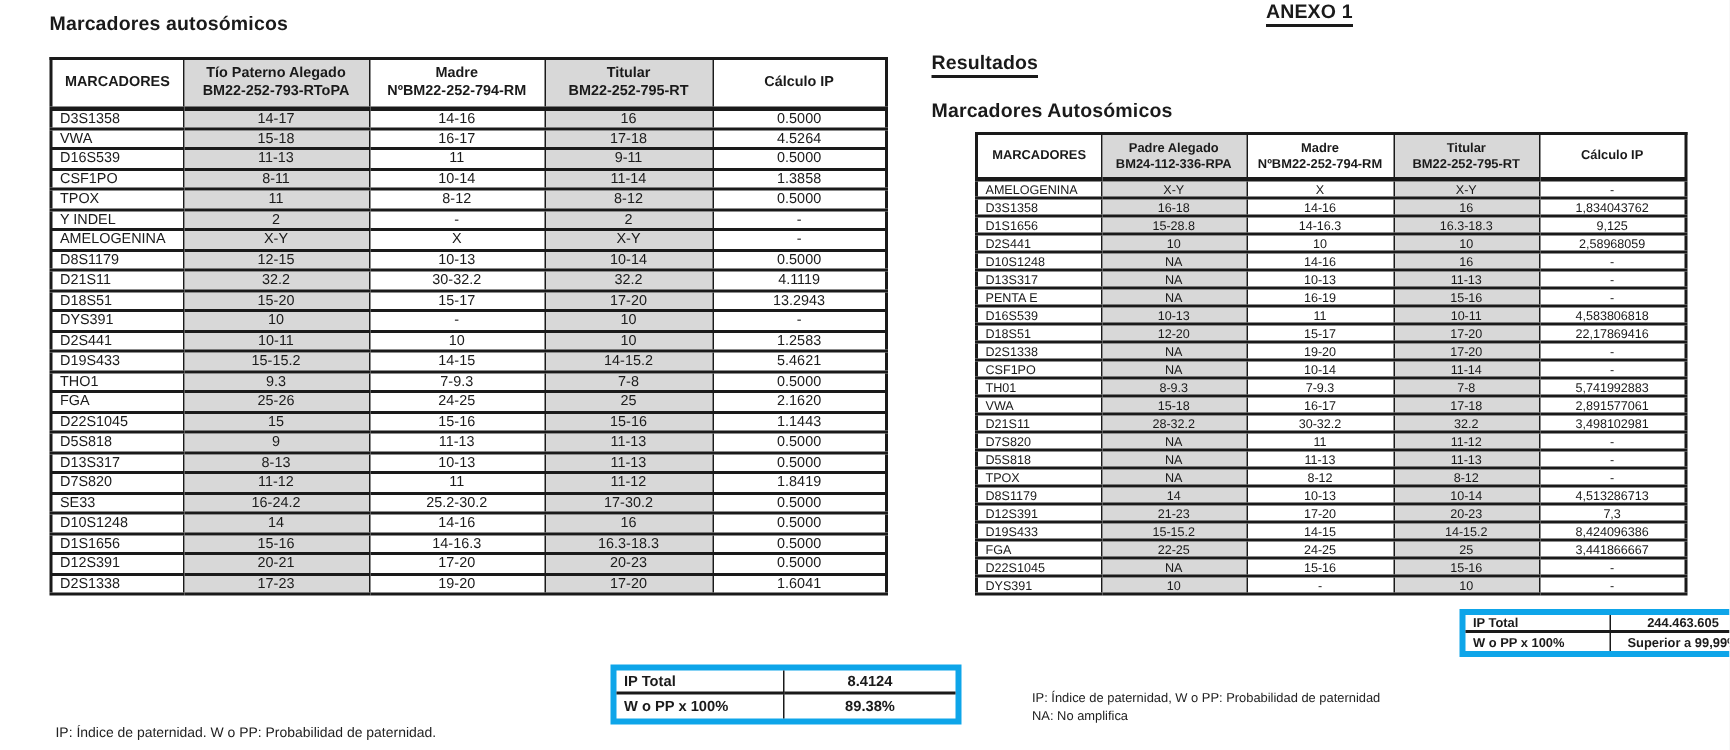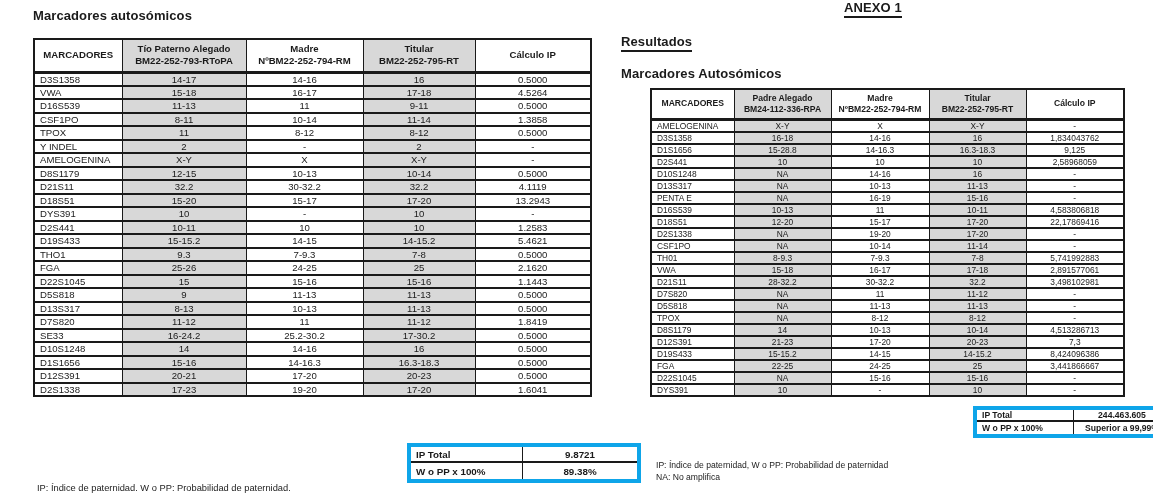--- a/index.html
+++ b/index.html
@@ -71,21 +71,21 @@
   .ip-box .lbl { justify-content: flex-start; padding-left: 5px; border-right: 1px solid #1a1a1a; }
   .ip-box .val { justify-content: center; }
   .ip-box .row-top { border-bottom: 2px solid #1a1a1a; }
   #left-ip-box { grid-template-columns: 112px 114px; font-size: 9.8px; }
   #left-ip-box .cell { height: 16px; }
   #right-ip-box { grid-template-columns: 97px 96px; font-size: 8.6px; }
   #right-ip-box .cell { height: 12px; }
 
   
   .footnote { font-size: 9.3px; color: #222; }
-  .footnote-sm { font-size: 8.6px; color: #222; }
+  .footnote-sm { font-size: 8.6px; color: #222; margin-left: 32px; }
 </style>
 </head>
 <body>
 
 <div class="page">
 
   <div class="abs h-title" style="left:33px; top:8px;">Marcadores autosómicos</div>
 
   <table id="left-table" class="marker-table abs" style="left:33px; top:38px; width:557px;">
     <colgroup>
@@ -271,21 +271,21 @@
           <td class="shade">17-23</td>
           <td>19-20</td>
           <td class="shade">17-20</td>
           <td>1.6041</td>
         </tr>
       </tbody>
   </table>
 
   <div id="left-ip-box" class="ip-box abs" style="left:362px; top:443px;">
     <div class="cell lbl row-top">IP Total</div>
-    <div class="cell val row-top">9.8721</div>
+    <div class="cell val row-top">8.4124</div>
     <div class="cell lbl">W o PP x 100%</div>
     <div class="cell val">89.38%</div>
   </div>
 
   <div class="abs footnote" style="left:37px; top:483px;">IP: Índice de paternidad. W o PP: Probabilidad de paternidad.</div>
 
   <div class="abs h-title underlined" style="left:844px; top:0px;">ANEXO 1</div>
 
   <div class="abs h-title underlined" style="left:621px; top:34px;">Resultados</div>
 

